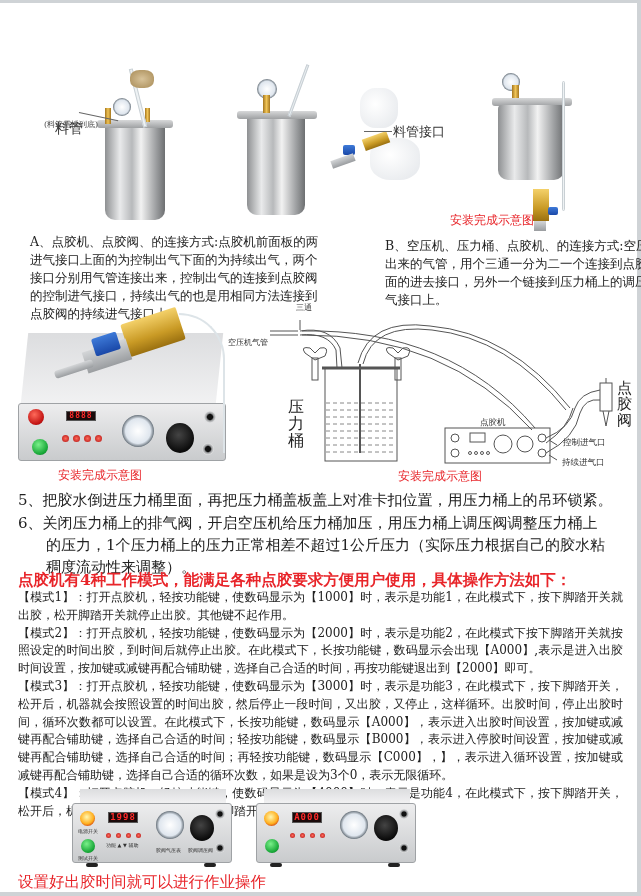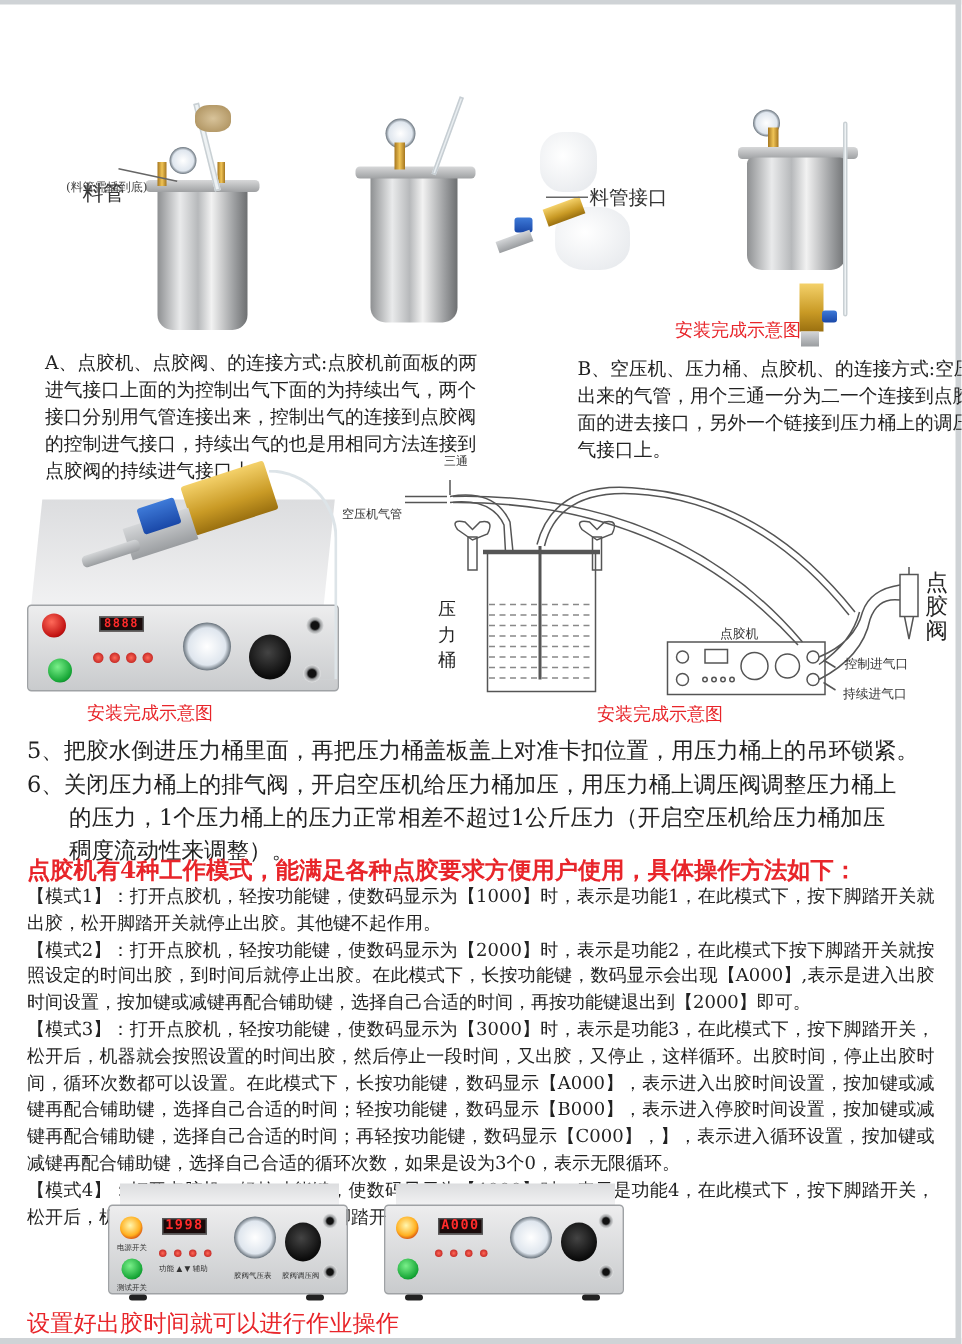--- a/index.html
+++ b/index.html
@@ -174,35 +174,35 @@
       <line x1="336" y1="80" x2="336" y2="85"></line>
       <path d="M333 113 L336 128 L339 113"></path>
 
       <line x1="279" y1="142" x2="287" y2="147"></line>
       <line x1="279" y1="157" x2="287" y2="162"></line>
       <line x1="30" y1="22" x2="30" y2="32"></line>
     </g>
   </svg>
   <div class="label" style="left:296px;top:299px;font-size:8px;">三通</div>
   <div class="label" style="left:228px;top:334px;font-size:8px;">空压机气管</div>
-  <div class="abs" style="left:288px;top:395px;width:16px;font-size:12px;line-height:17px;color:#222;text-align:right;">
+  <div class="abs" style="left:288px;top:395px;width:16px;font-size:16px;line-height:17px;color:#222;text-align:right;">
     <span style="display:block;word-break:break-all;">压力桶</span>
   </div>
   <div class="label" style="left:480px;top:414px;font-size:8.5px;">点胶机</div>
   <div class="abs" style="left:617px;top:377px;width:16px;font-size:15px;line-height:16px;color:#222;">
     <span style="display:block;word-break:break-all;">点胶阀</span>
   </div>
   <div class="label" style="left:563px;top:434px;font-size:8.5px;font-family:Liberation Mono, monospace;">控制进气口</div>
   <div class="label" style="left:562px;top:454px;font-size:8.5px;">持续进气口</div>
   <div class="cap abs" style="left:398px;top:465px;">安装完成示意图</div>
 
   <div class="abs step5">5、把胶水倒进压力桶里面，再把压力桶盖板盖上对准卡扣位置，用压力桶上的吊环锁紧。</div>
   <div class="abs step6">
     <span>6、关闭压力桶上的排气阀，开启空压机给压力桶加压，用压力桶上调压阀调整压力桶上</span>
-    <span class="cont">的压力，1个压力桶上的压力正常相差不超过1公斤压力（开启空压机给压力桶加压</span>
+    <span class="cont">的压力，1个压力桶上的压力正常相差不超过1公斤压力（实际压力根据自己的胶水粘</span>
     <span class="cont">稠度流动性来调整）。</span>
   </div>
 
   <div class="abs modes-title">点胶机有4种工作模式，能满足各种点胶要求方便用户使用，具体操作方法如下：</div>
   <div class="abs modes">
     <p>【模式1】：打开点胶机，轻按功能键，使数码显示为【1000】时，表示是功能1，在此模式下，按下脚踏开关就出胶，松开脚踏开关就停止出胶。其他键不起作用。</p>
     <p>【模式2】：打开点胶机，轻按功能键，使数码显示为【2000】时，表示是功能2，在此模式下按下脚踏开关就按照设定的时间出胶，到时间后就停止出胶。在此模式下，长按功能键，数码显示会出现【A000】,表示是进入出胶时间设置，按加键或减键再配合铺助键，选择自己合适的时间，再按功能键退出到【2000】即可。</p>
     <p>【模式3】：打开点胶机，轻按功能键，使数码显示为【3000】时，表示是功能3，在此模式下，按下脚踏开关，松开后，机器就会按照设置的时间出胶，然后停止一段时间，又出胶，又停止，这样循环。出胶时间，停止出胶时间，循环次数都可以设置。在此模式下，长按功能键，数码显示【A000】，表示进入出胶时间设置，按加键或减键再配合铺助键，选择自己合适的时间；轻按功能键，数码显示【B000】，表示进入停胶时间设置，按加键或减键再配合铺助键，选择自己合适的时间；再轻按功能键，数码显示【C000】，】，表示进入循环设置，按加键或减键再配合铺助键，选择自己合适的循环次数，如果是设为3个0，表示无限循环。</p>
     <p>【模式4】：打开点胶机，轻按功能键，使数码显示为【4000】时，表示是功能4，在此模式下，按下脚踏开关，松开后，机器就会一直出胶，再次按下脚踏开关，就停止出胶。</p>
   </div>

